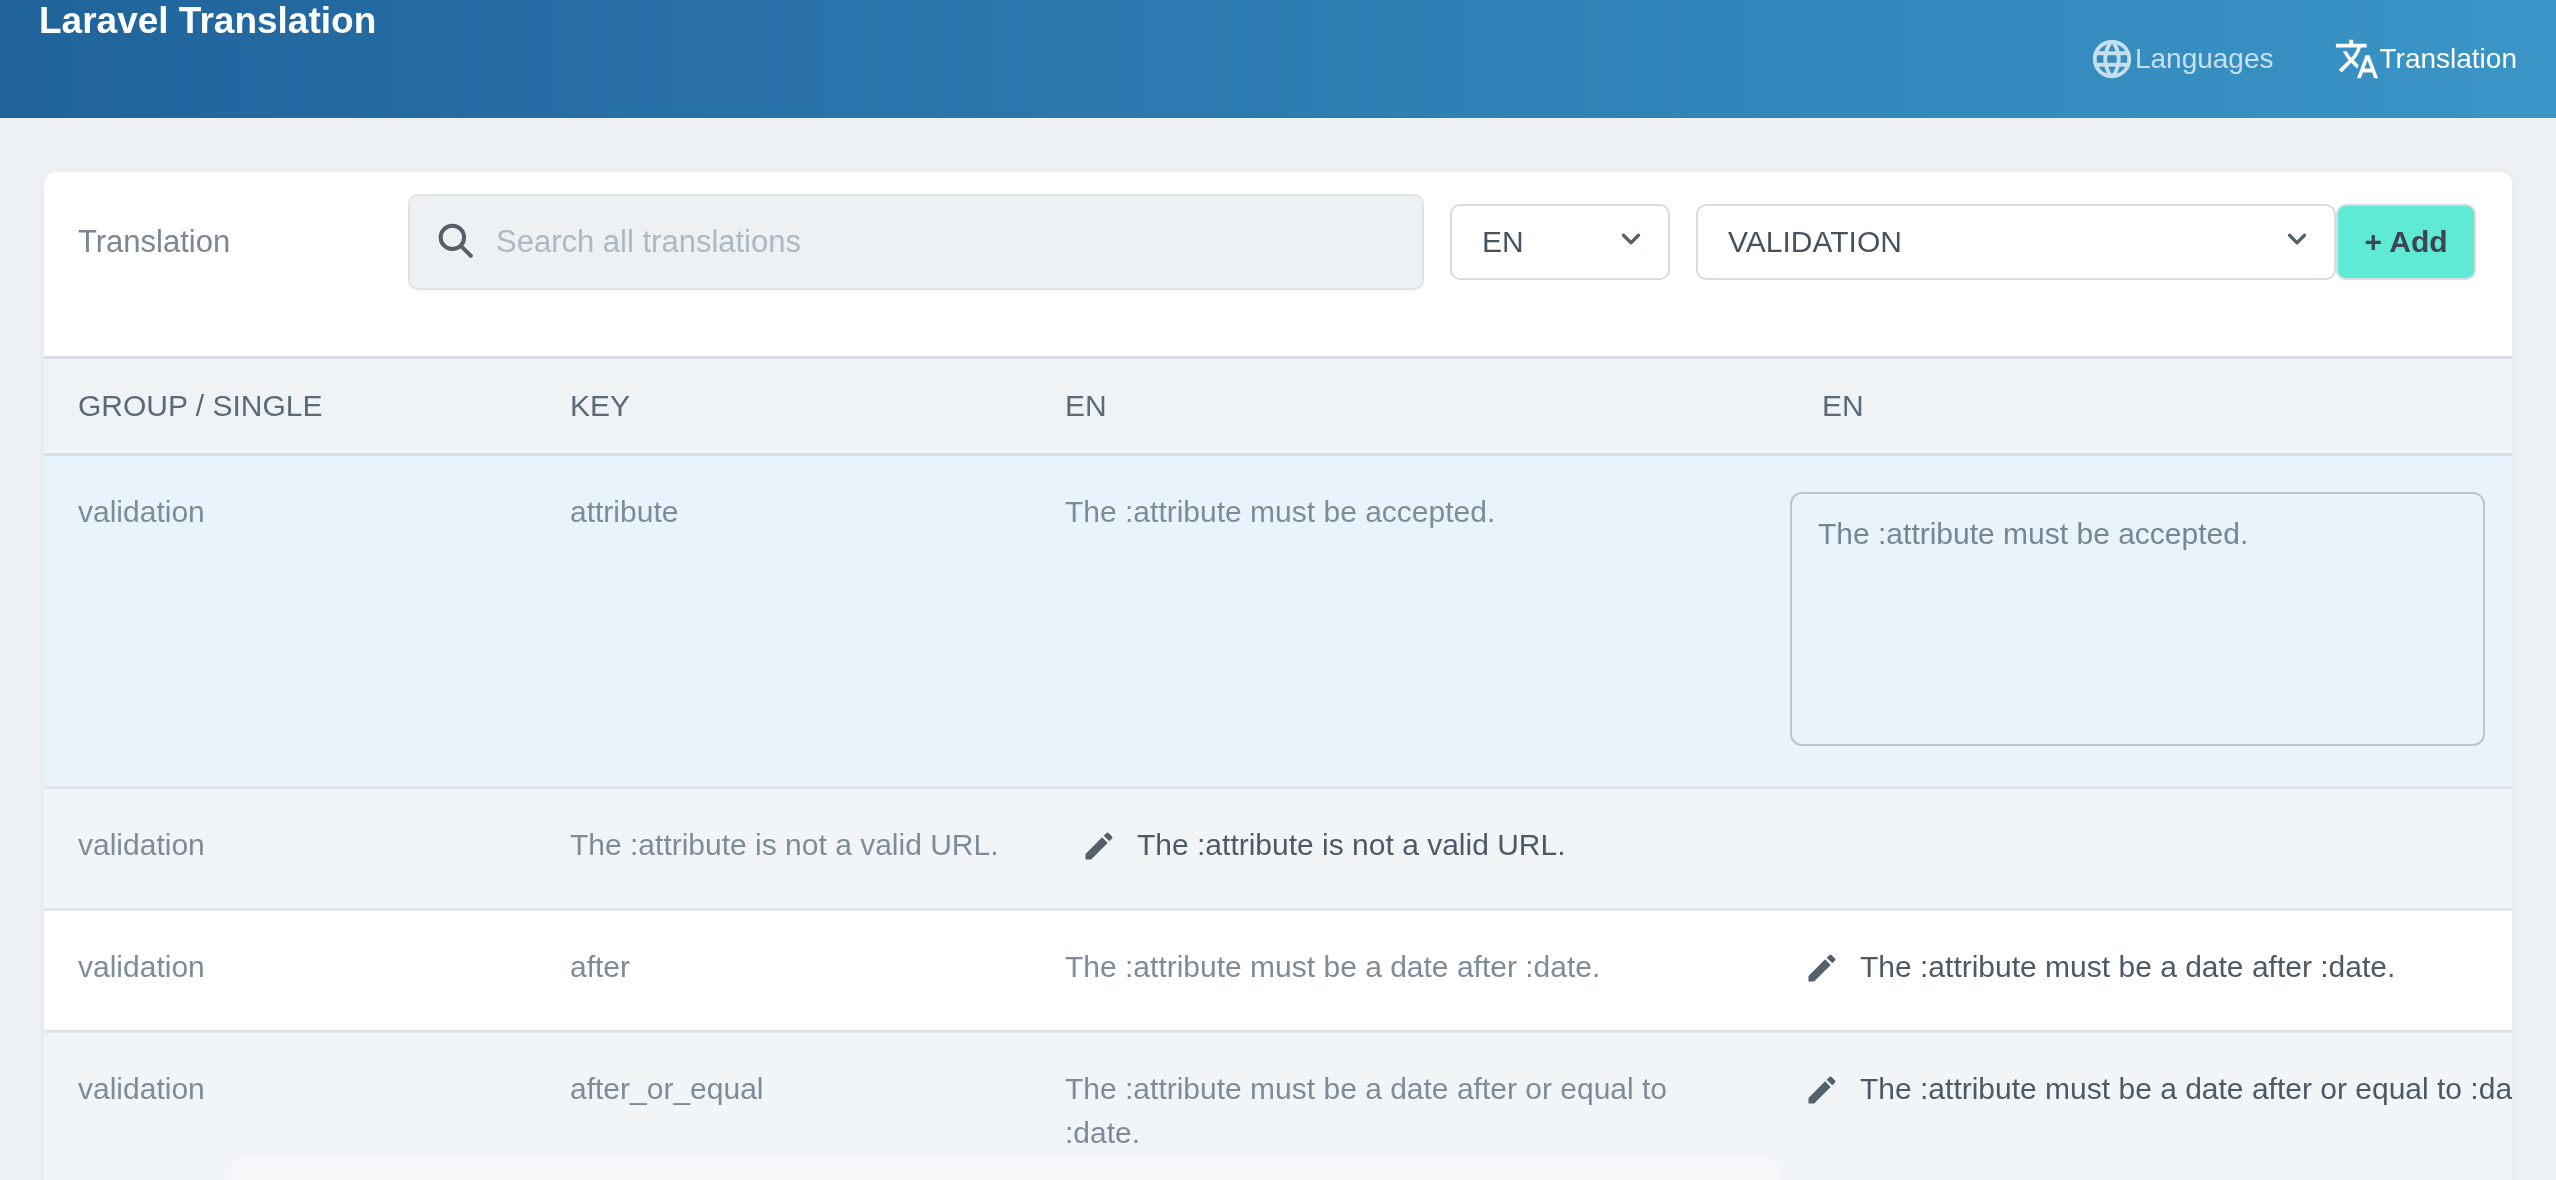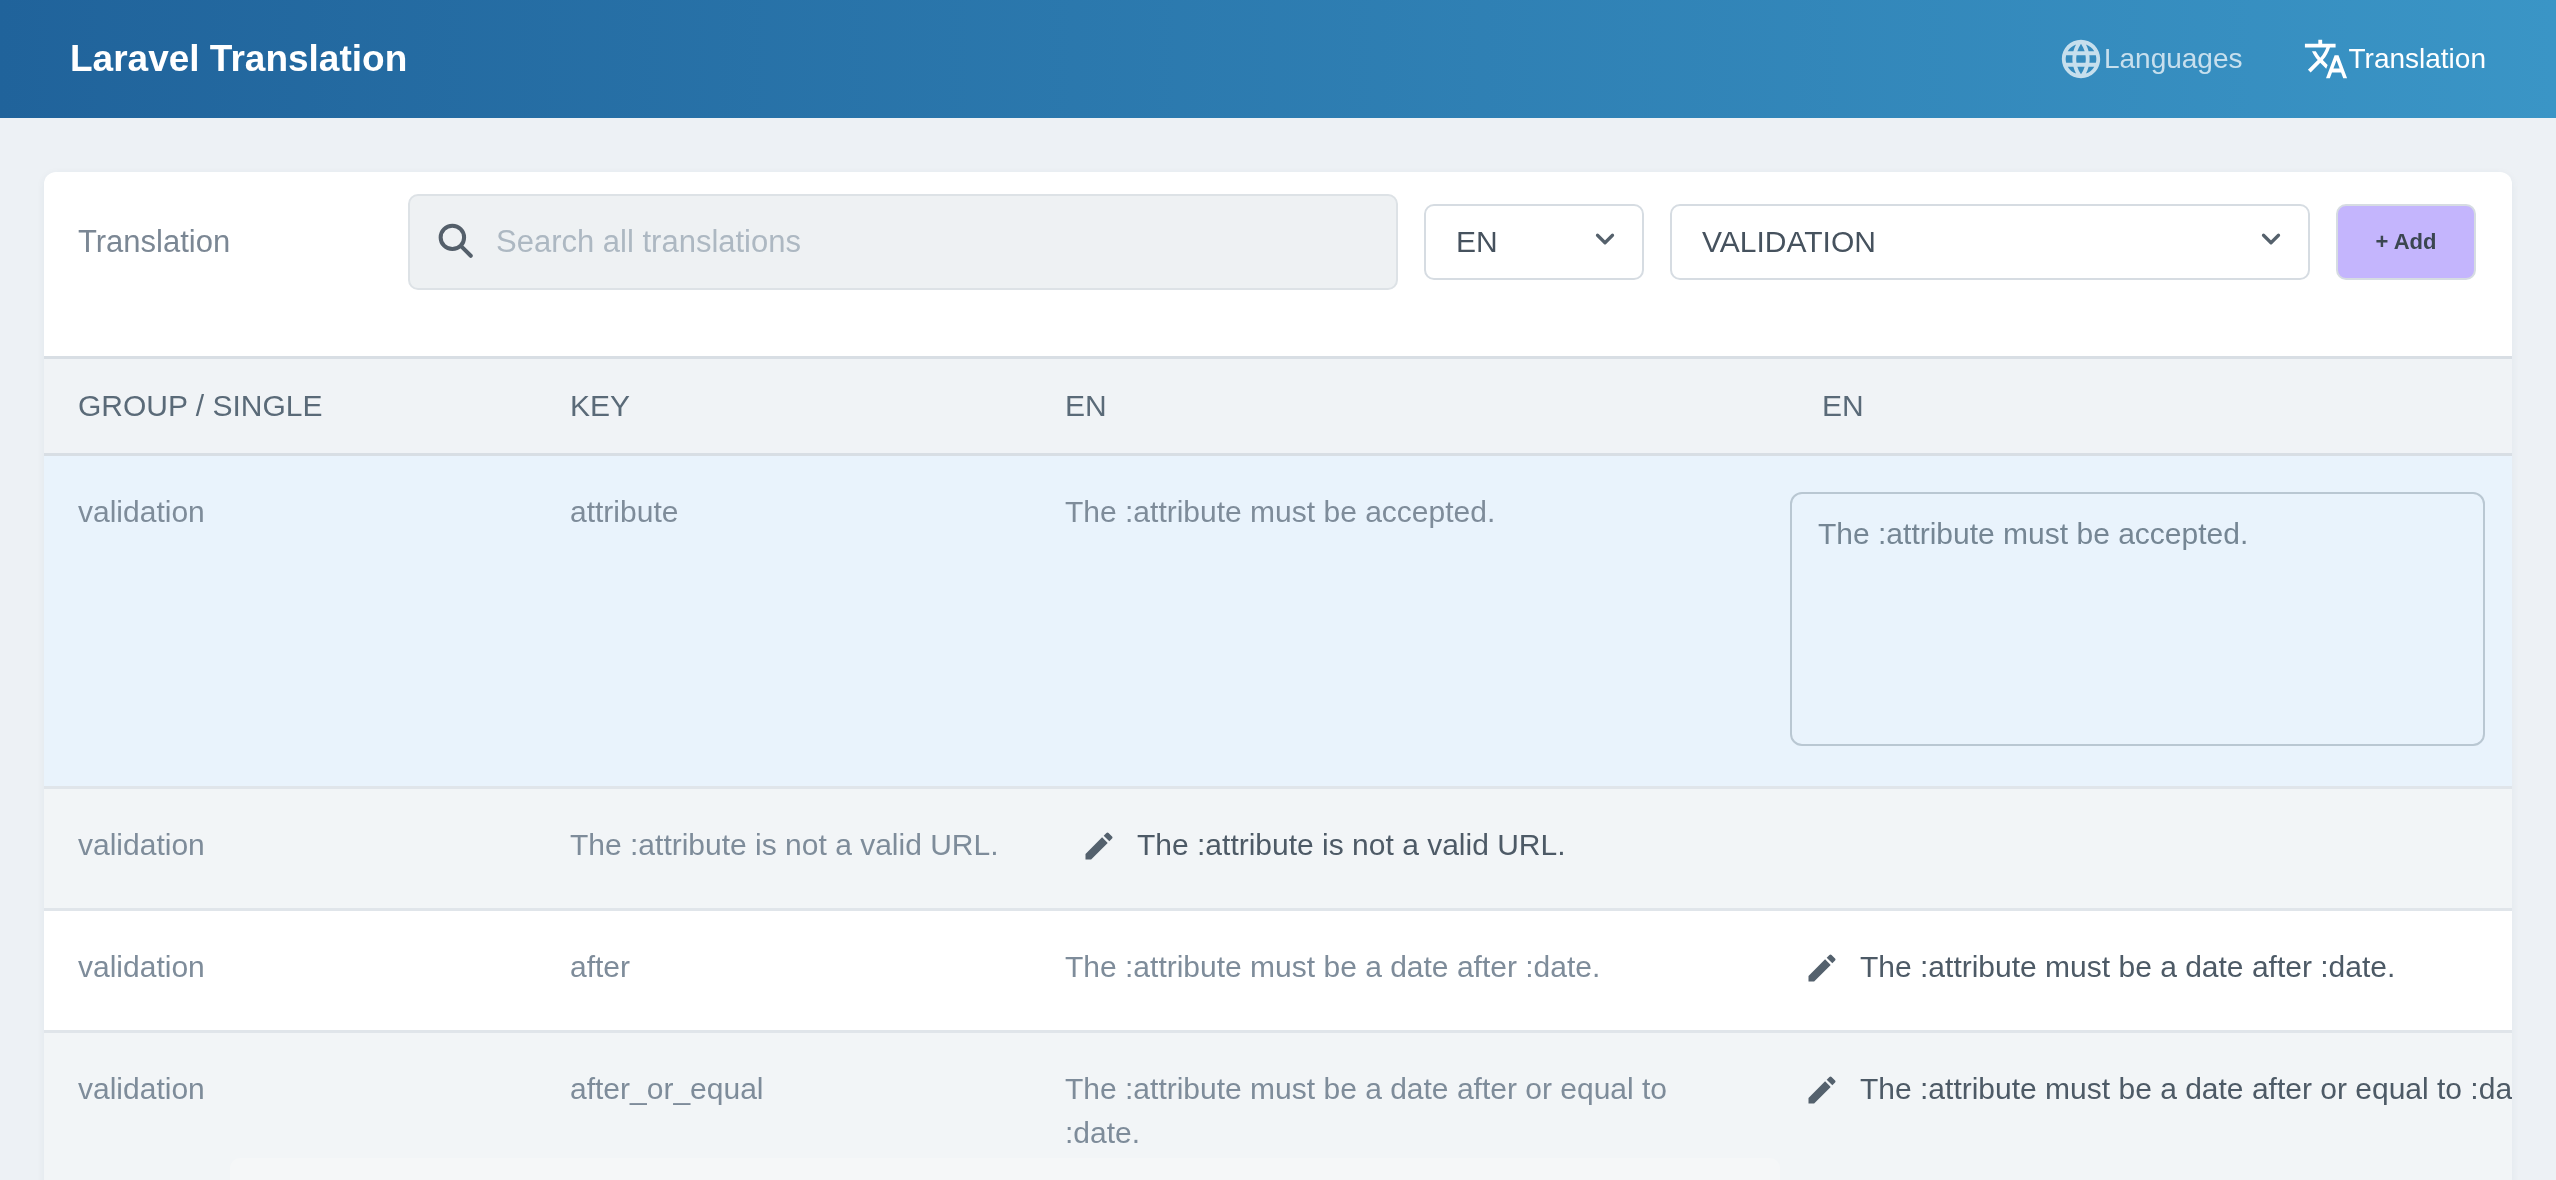--- a/index.html
+++ b/index.html
@@ -8,22 +8,21 @@
     font-family: "Liberation Sans", "DejaVu Sans", sans-serif;
     background: #edf1f5;
     position: relative;
   }
 
   
   .navbar {
     height: 118px;
     background: linear-gradient(to right, #20639b, #3a95c6);
     display: flex;
-    align-items: center;
-    padding: 0 70px;
+    padding: 0 39px;
   }
   .brand { color: #ffffff; font-size: 37px; font-weight: bold; }
   .nav-links { margin-left: auto; display: flex; align-items: center; gap: 60px; }
   .nav-link { display: flex; align-items: center; gap: 0; font-size: 28px; cursor: pointer; }
   .nav-link.dim { color: rgba(255,255,255,0.72); }
   .nav-link.bright { color: #ffffff; }
   .nav-link svg { display: block; }
 
   
   .card {
@@ -74,26 +73,25 @@
     color: #46525e;
     font-size: 30px;
   }
   .select .sel-value { flex: 1; }
   .select.lang { width: 220px; }
   .select.group { width: 640px; }
   .select svg { color: #55616c; flex: none; }
   .add-btn {
     height: 76px;
     width: 140px;
-    margin-left: 26px;
-    background: #c4b5fd;
+    background: #5eead4;
     border: 2px solid #d6dce2;
     border-radius: 10px;
     font-family: inherit;
-    font-size: 22px;
+    font-size: 30px;
     font-weight: bold;
     color: #3b4651;
     cursor: pointer;
   }
 
   
   .thead {
     height: 100px;
     background: #f0f3f6;
     border-top: 3px solid #d8dee4;

